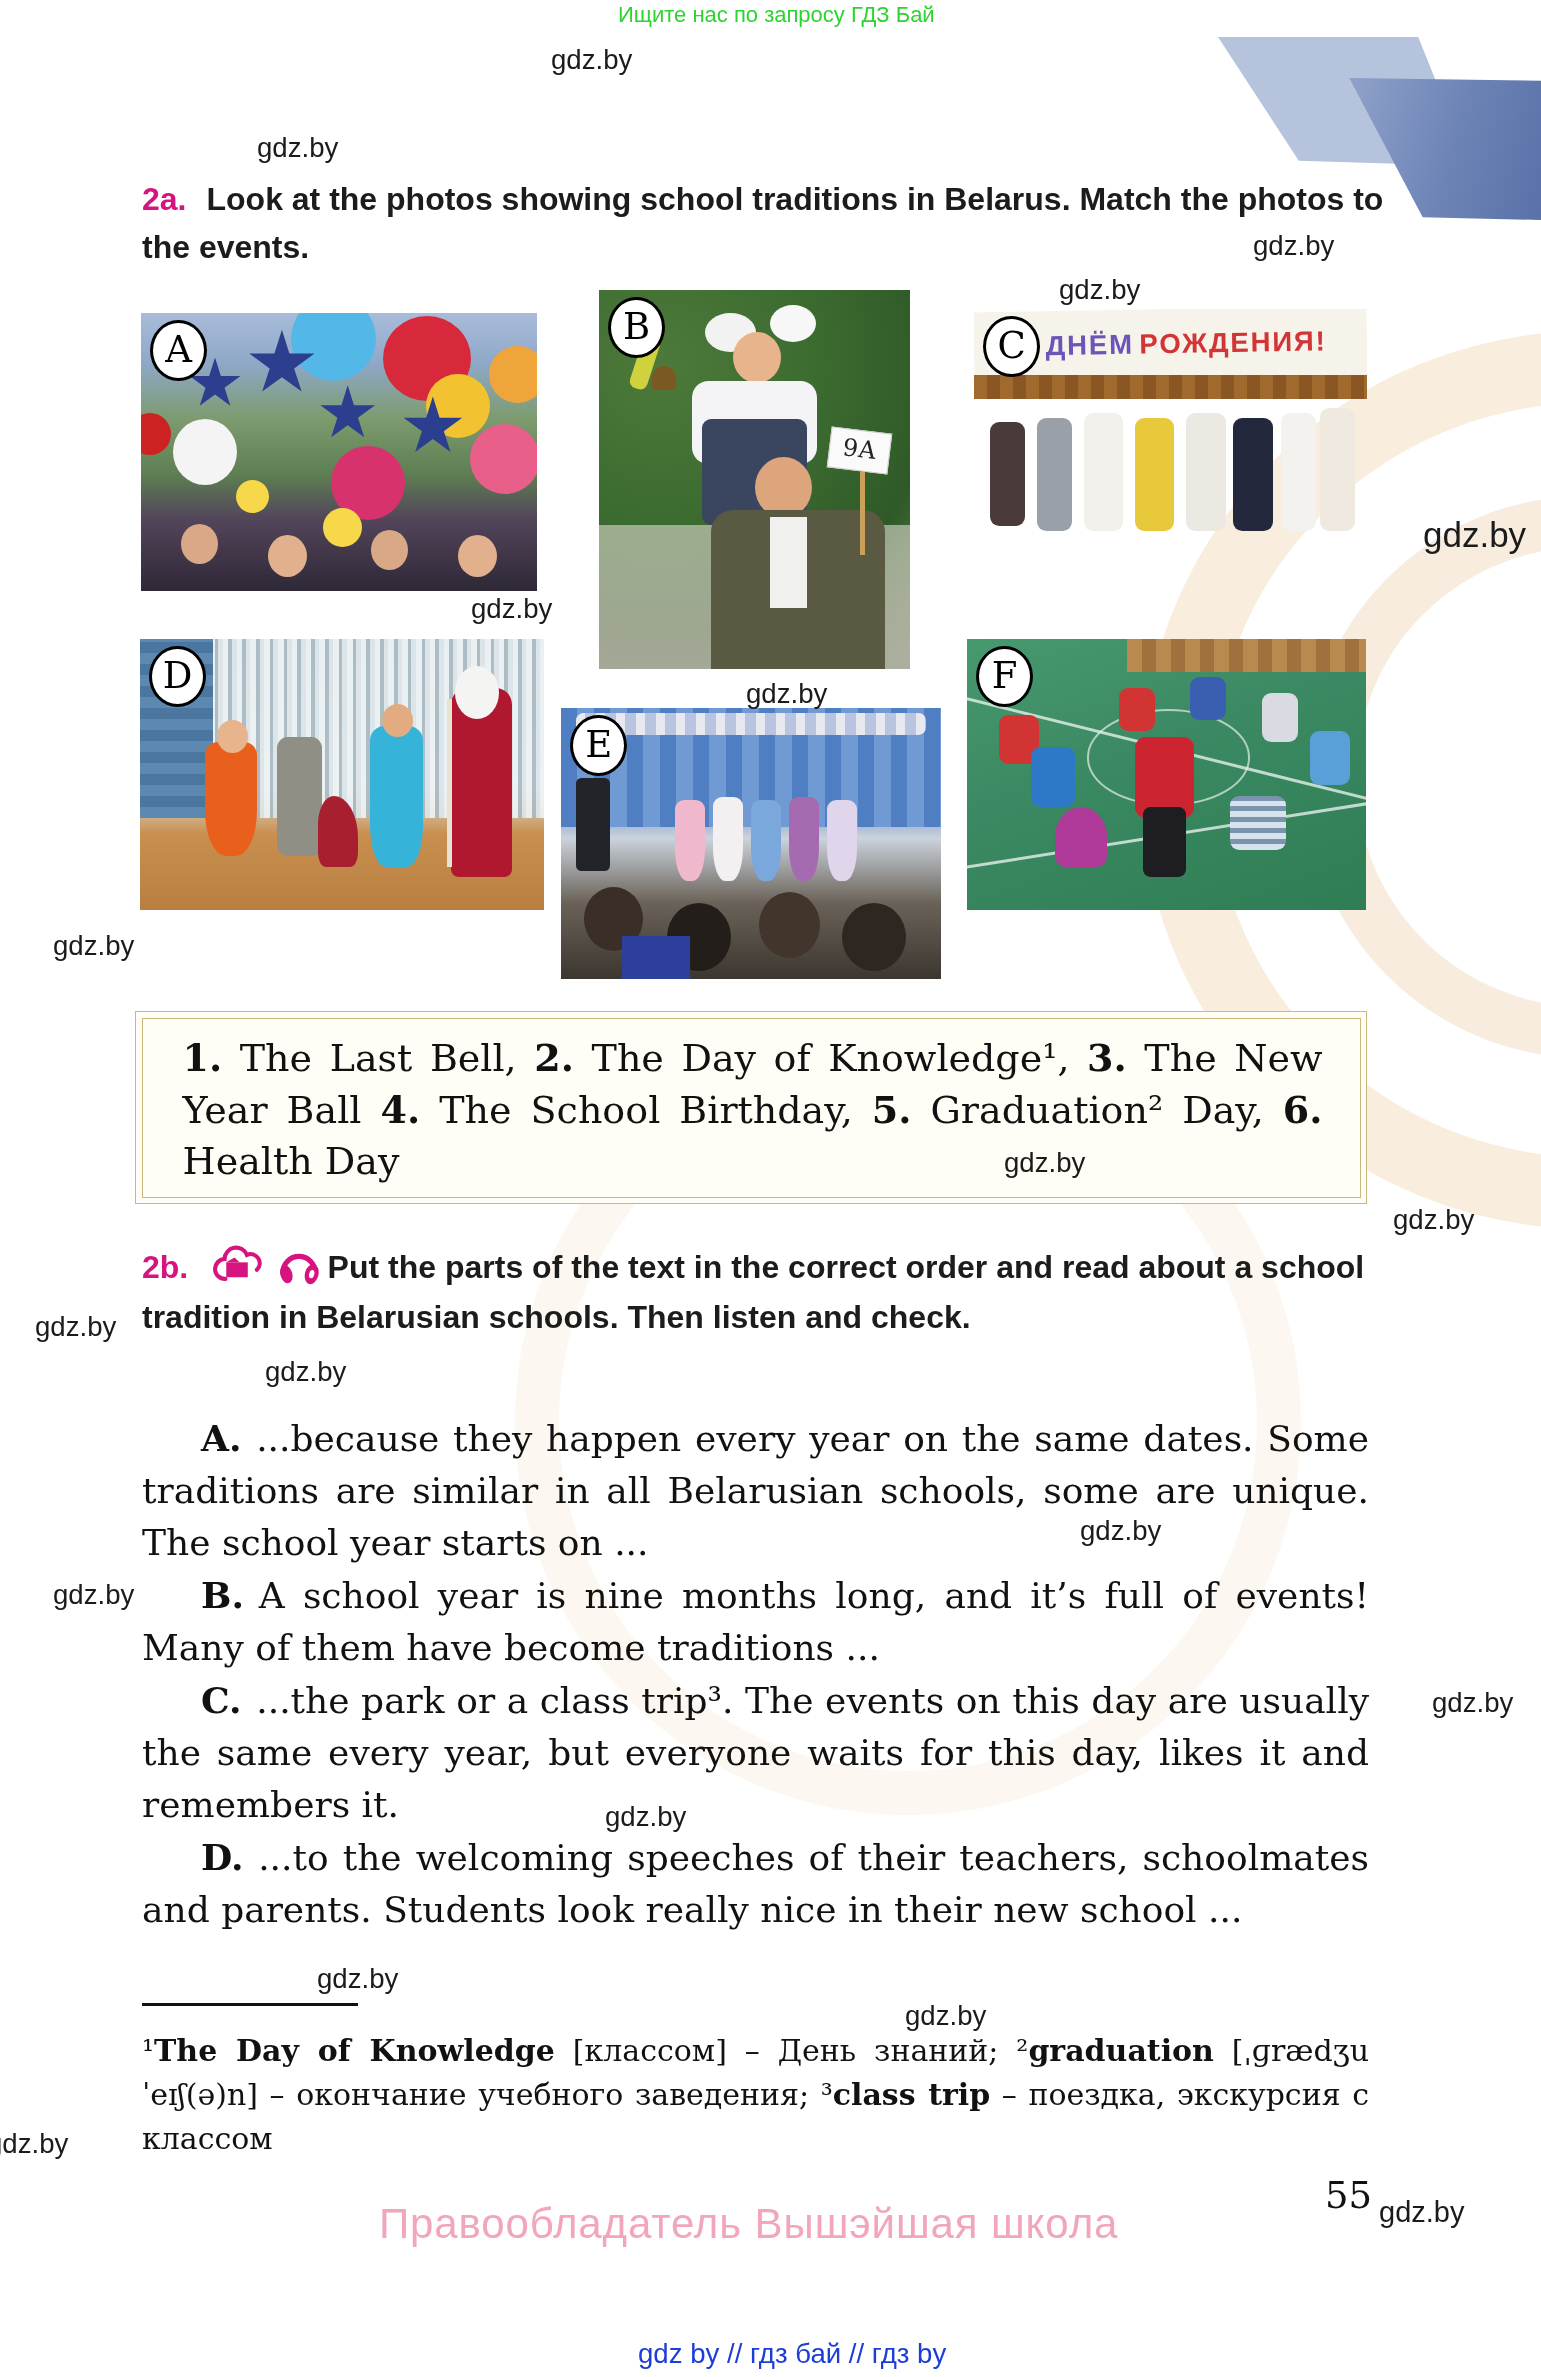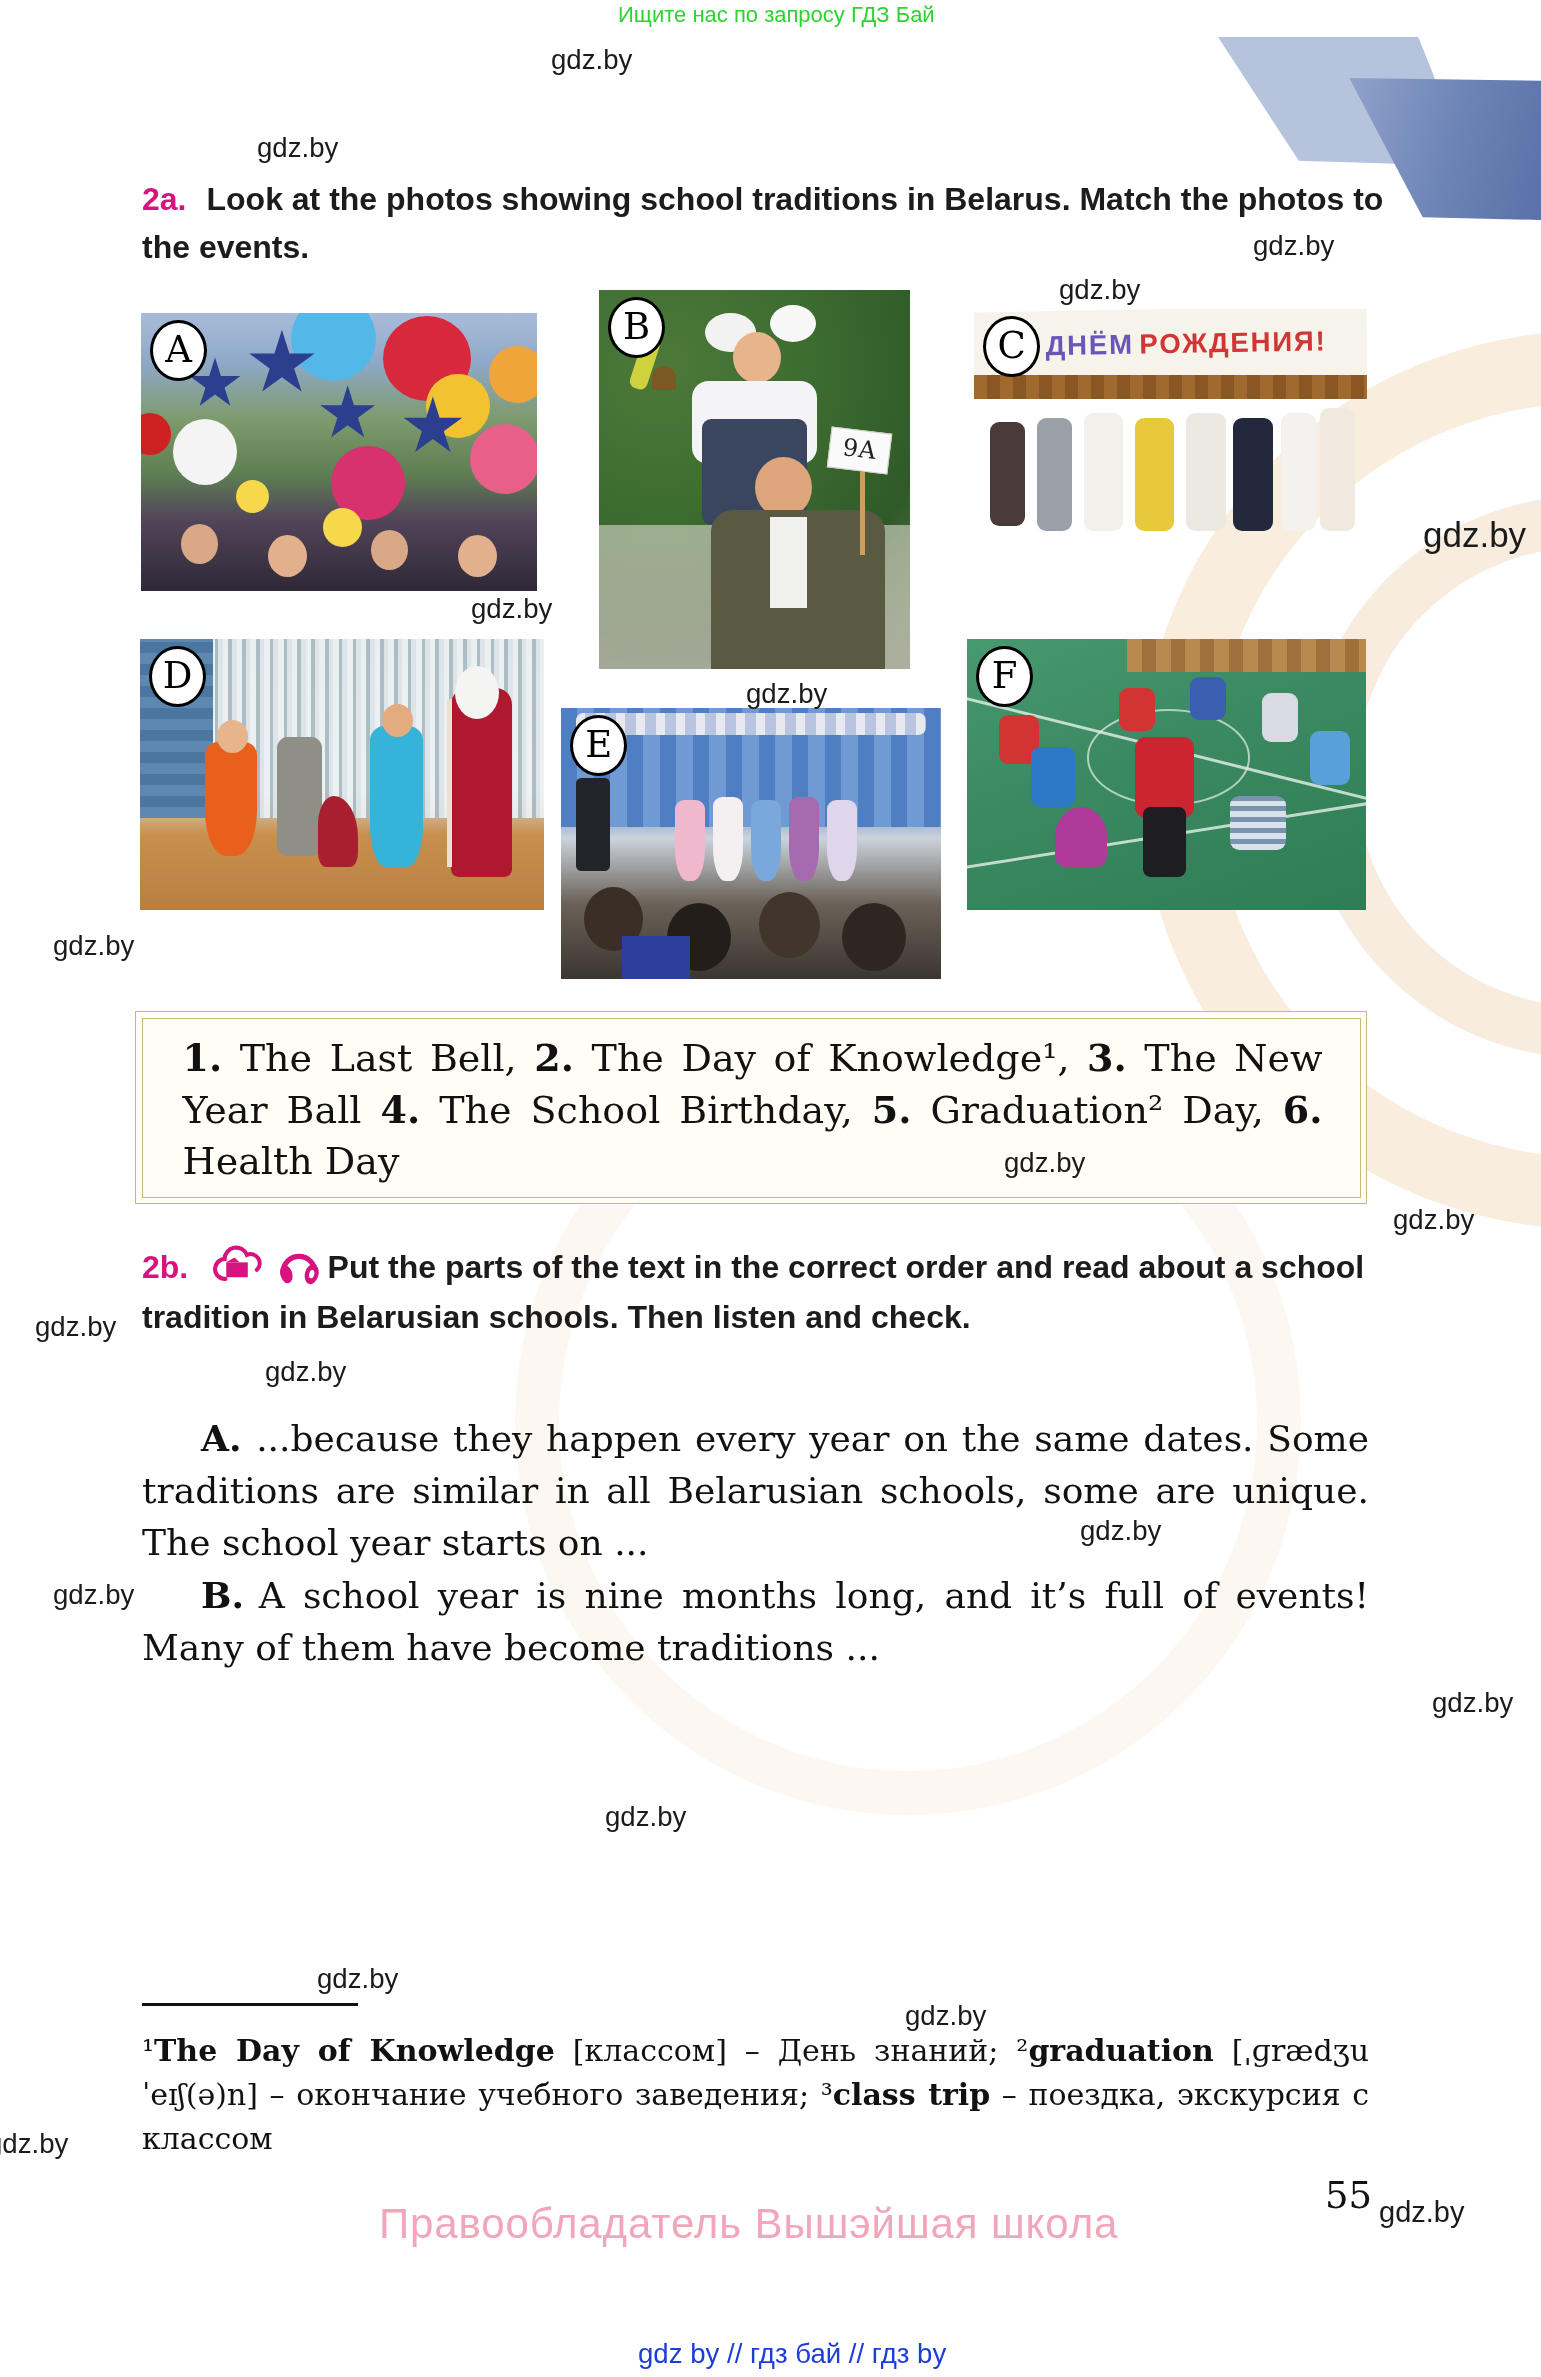--- a/index.html
+++ b/index.html
@@ -208,20 +208,22 @@
       </svg><svg width="48" height="44" viewBox="0 0 56 52">
         <path d="M9 36 a19 19 0 0 1 38 0" fill="none" stroke="#d6137e" stroke-width="6" stroke-linecap="round"></path>
         <ellipse cx="13" cy="38" rx="7" ry="11" fill="#d6137e" transform="rotate(-16 13 38)"></ellipse>
         <ellipse cx="43" cy="38" rx="8" ry="12" fill="#d6137e" transform="rotate(14 43 38)"></ellipse>
         <ellipse cx="43" cy="38" rx="3" ry="5" fill="#ffffff" transform="rotate(14 43 38)"></ellipse>
       </svg><span>Put the parts of the text in the correct order and read about a school tradition in Belarusian schools. Then listen and check.</span></div>
 
   <div class="bodytext">
     <p><b>A.</b><span>...because they happen every year on the same dates. Some traditions are similar in all Belarusian schools, some are unique. The school year starts on ...</span></p>
     <p><b>B.</b><span>A school year is nine months long, and it’s full of events! Many of them have become traditions ...</span></p>
+    <p><b>C.</b><span>...the park or a class trip³. The events on this day are usually the same every year, but everyone waits for this day, likes it and remembers it.</span></p>
+    <p><b>D.</b><span>...to the welcoming speeches of their teachers, schoolmates and parents. Students look really nice in their new school ...</span></p>
   </div>
 
   <div class="fnrule"></div>
   <div class="footnote"><span>¹</span><span class="seg-b">The Day of Knowledge</span><span> [классом] – День знаний; </span><span>²</span><span class="seg-b">graduation</span><span> [ˌɡrædʒuˈeɪʃ(ə)n] – окончание учебного заведения; </span><span>³</span><span class="seg-b">class trip</span><span> – поездка, экскурсия с классом</span></div>
 
   <div class="pagenum">55</div>
   <div class="copyright">Правообладатель Вышэйшая школа</div>
   <div class="links">gdz by  //  гдз бай  //  гдз by</div>
 
 <span class="wm" style="left: 551px; top: 44px; font-size: 27.6px;">gdz.by</span>

